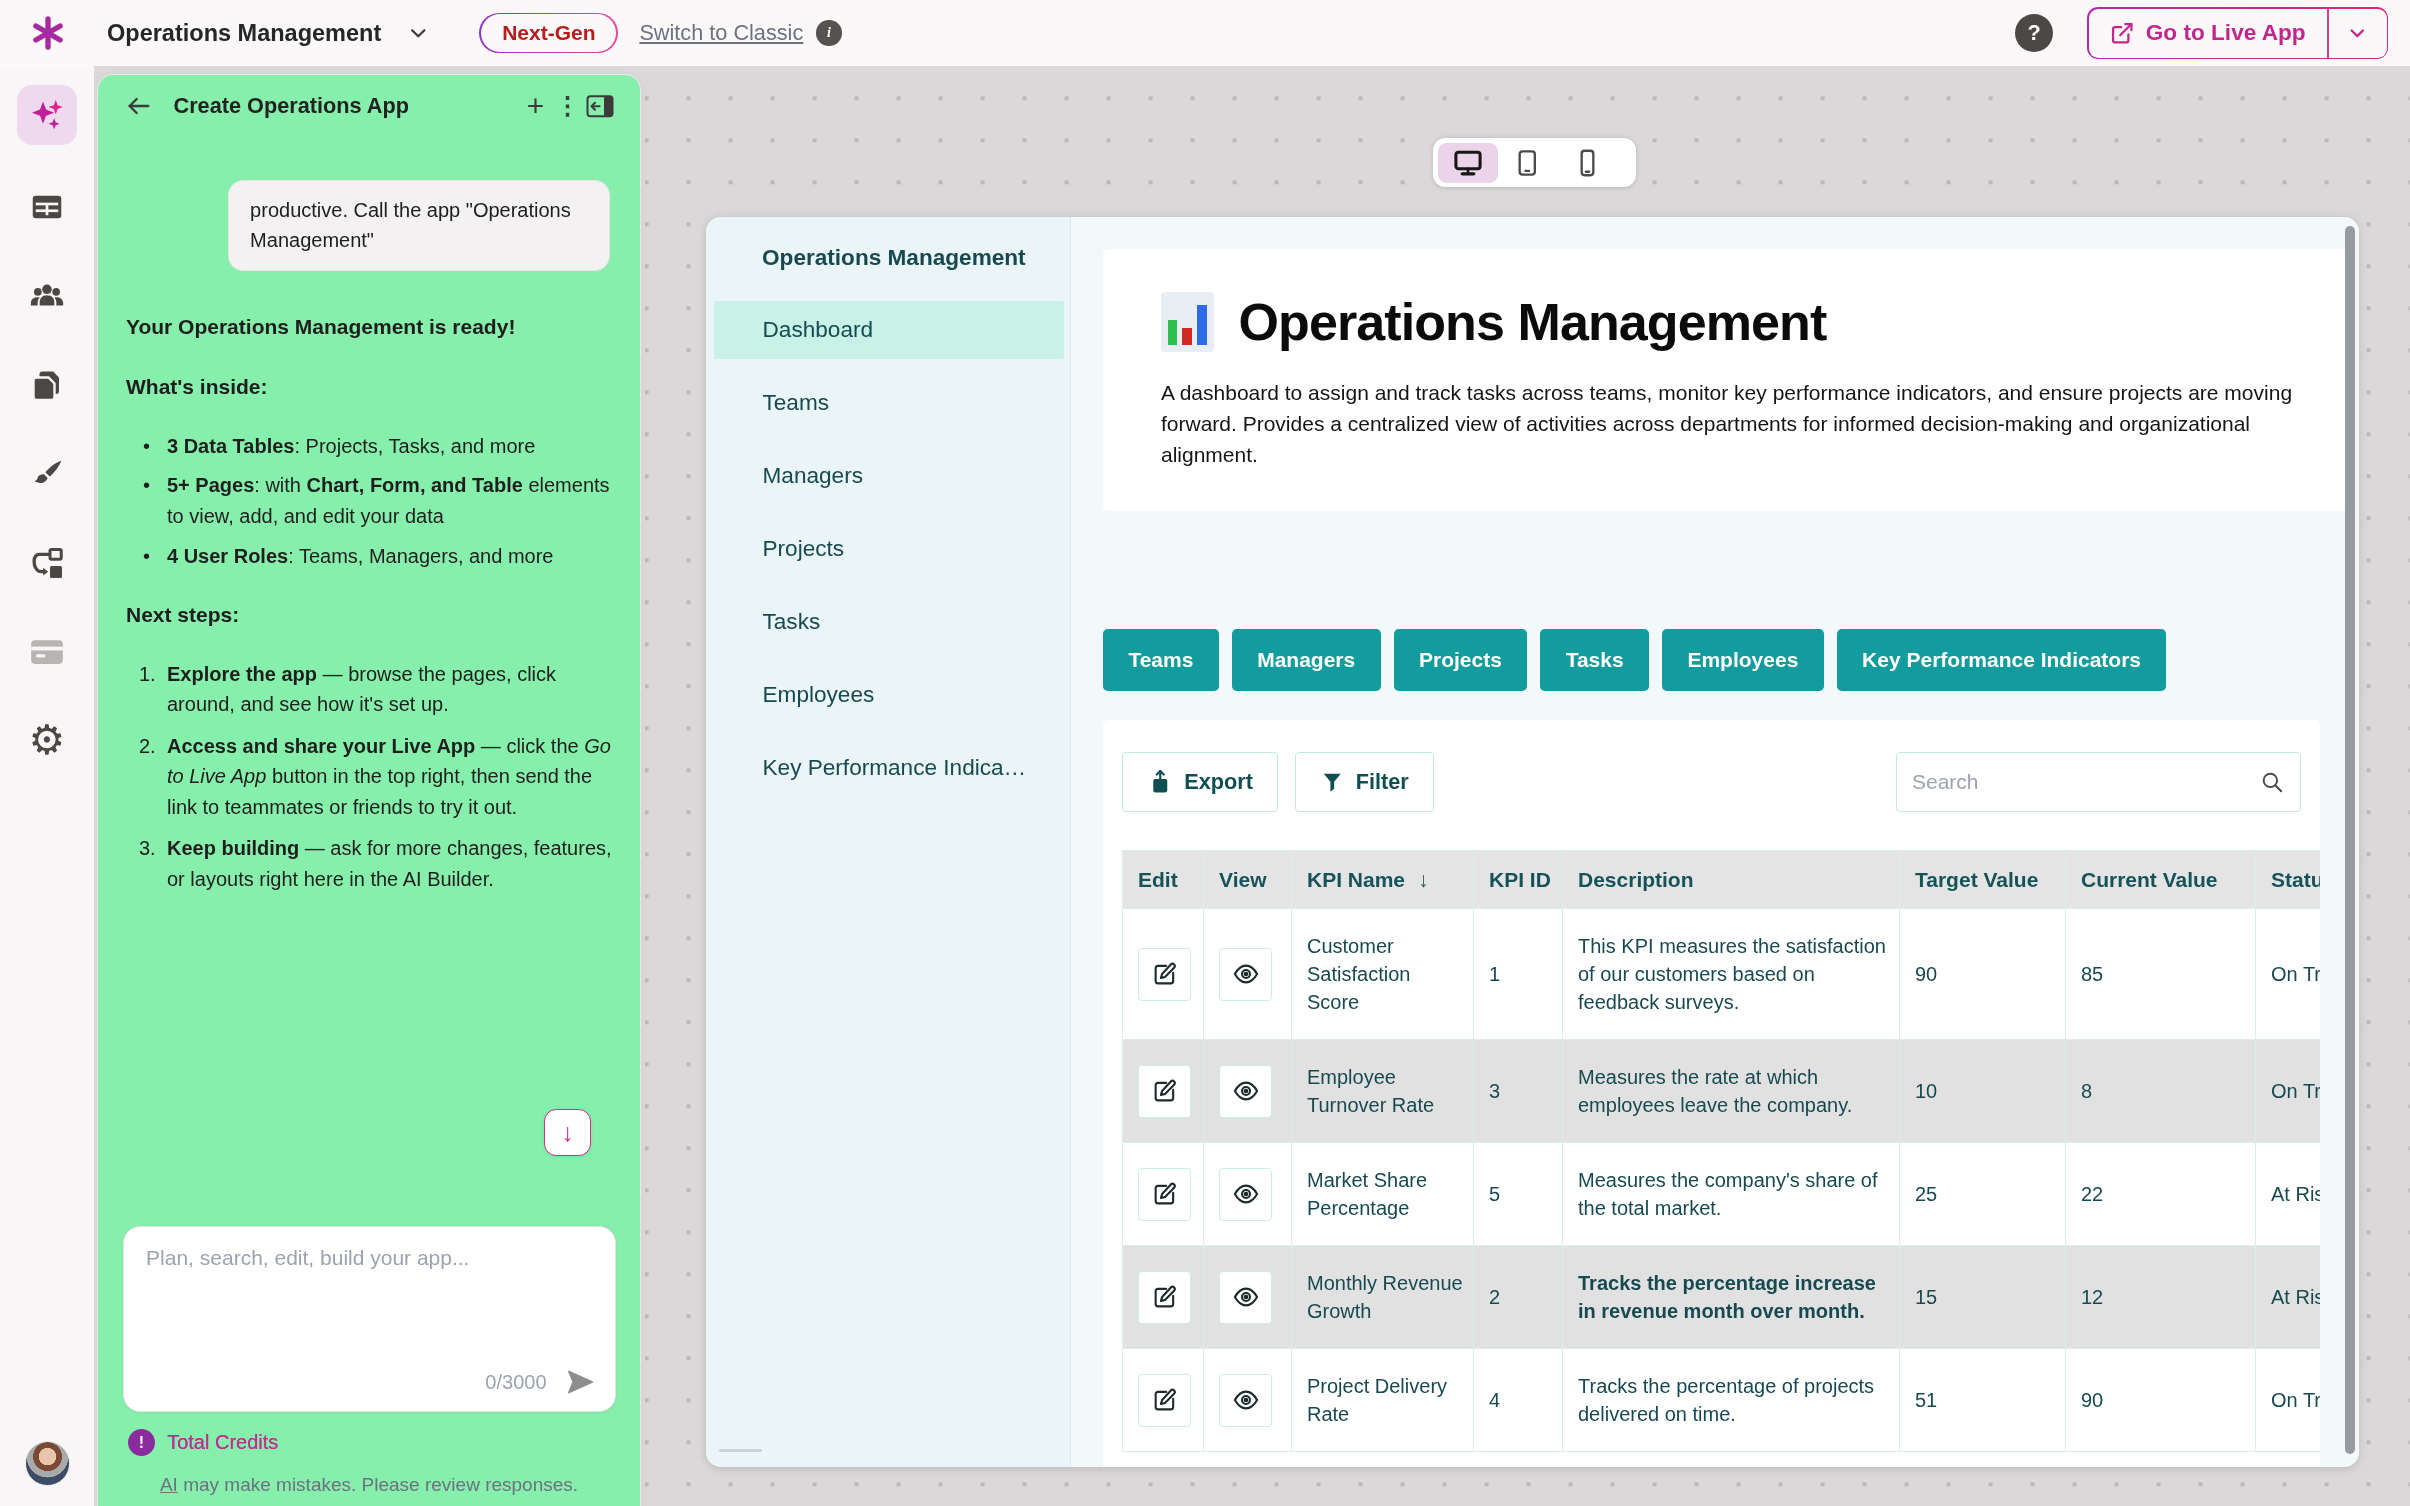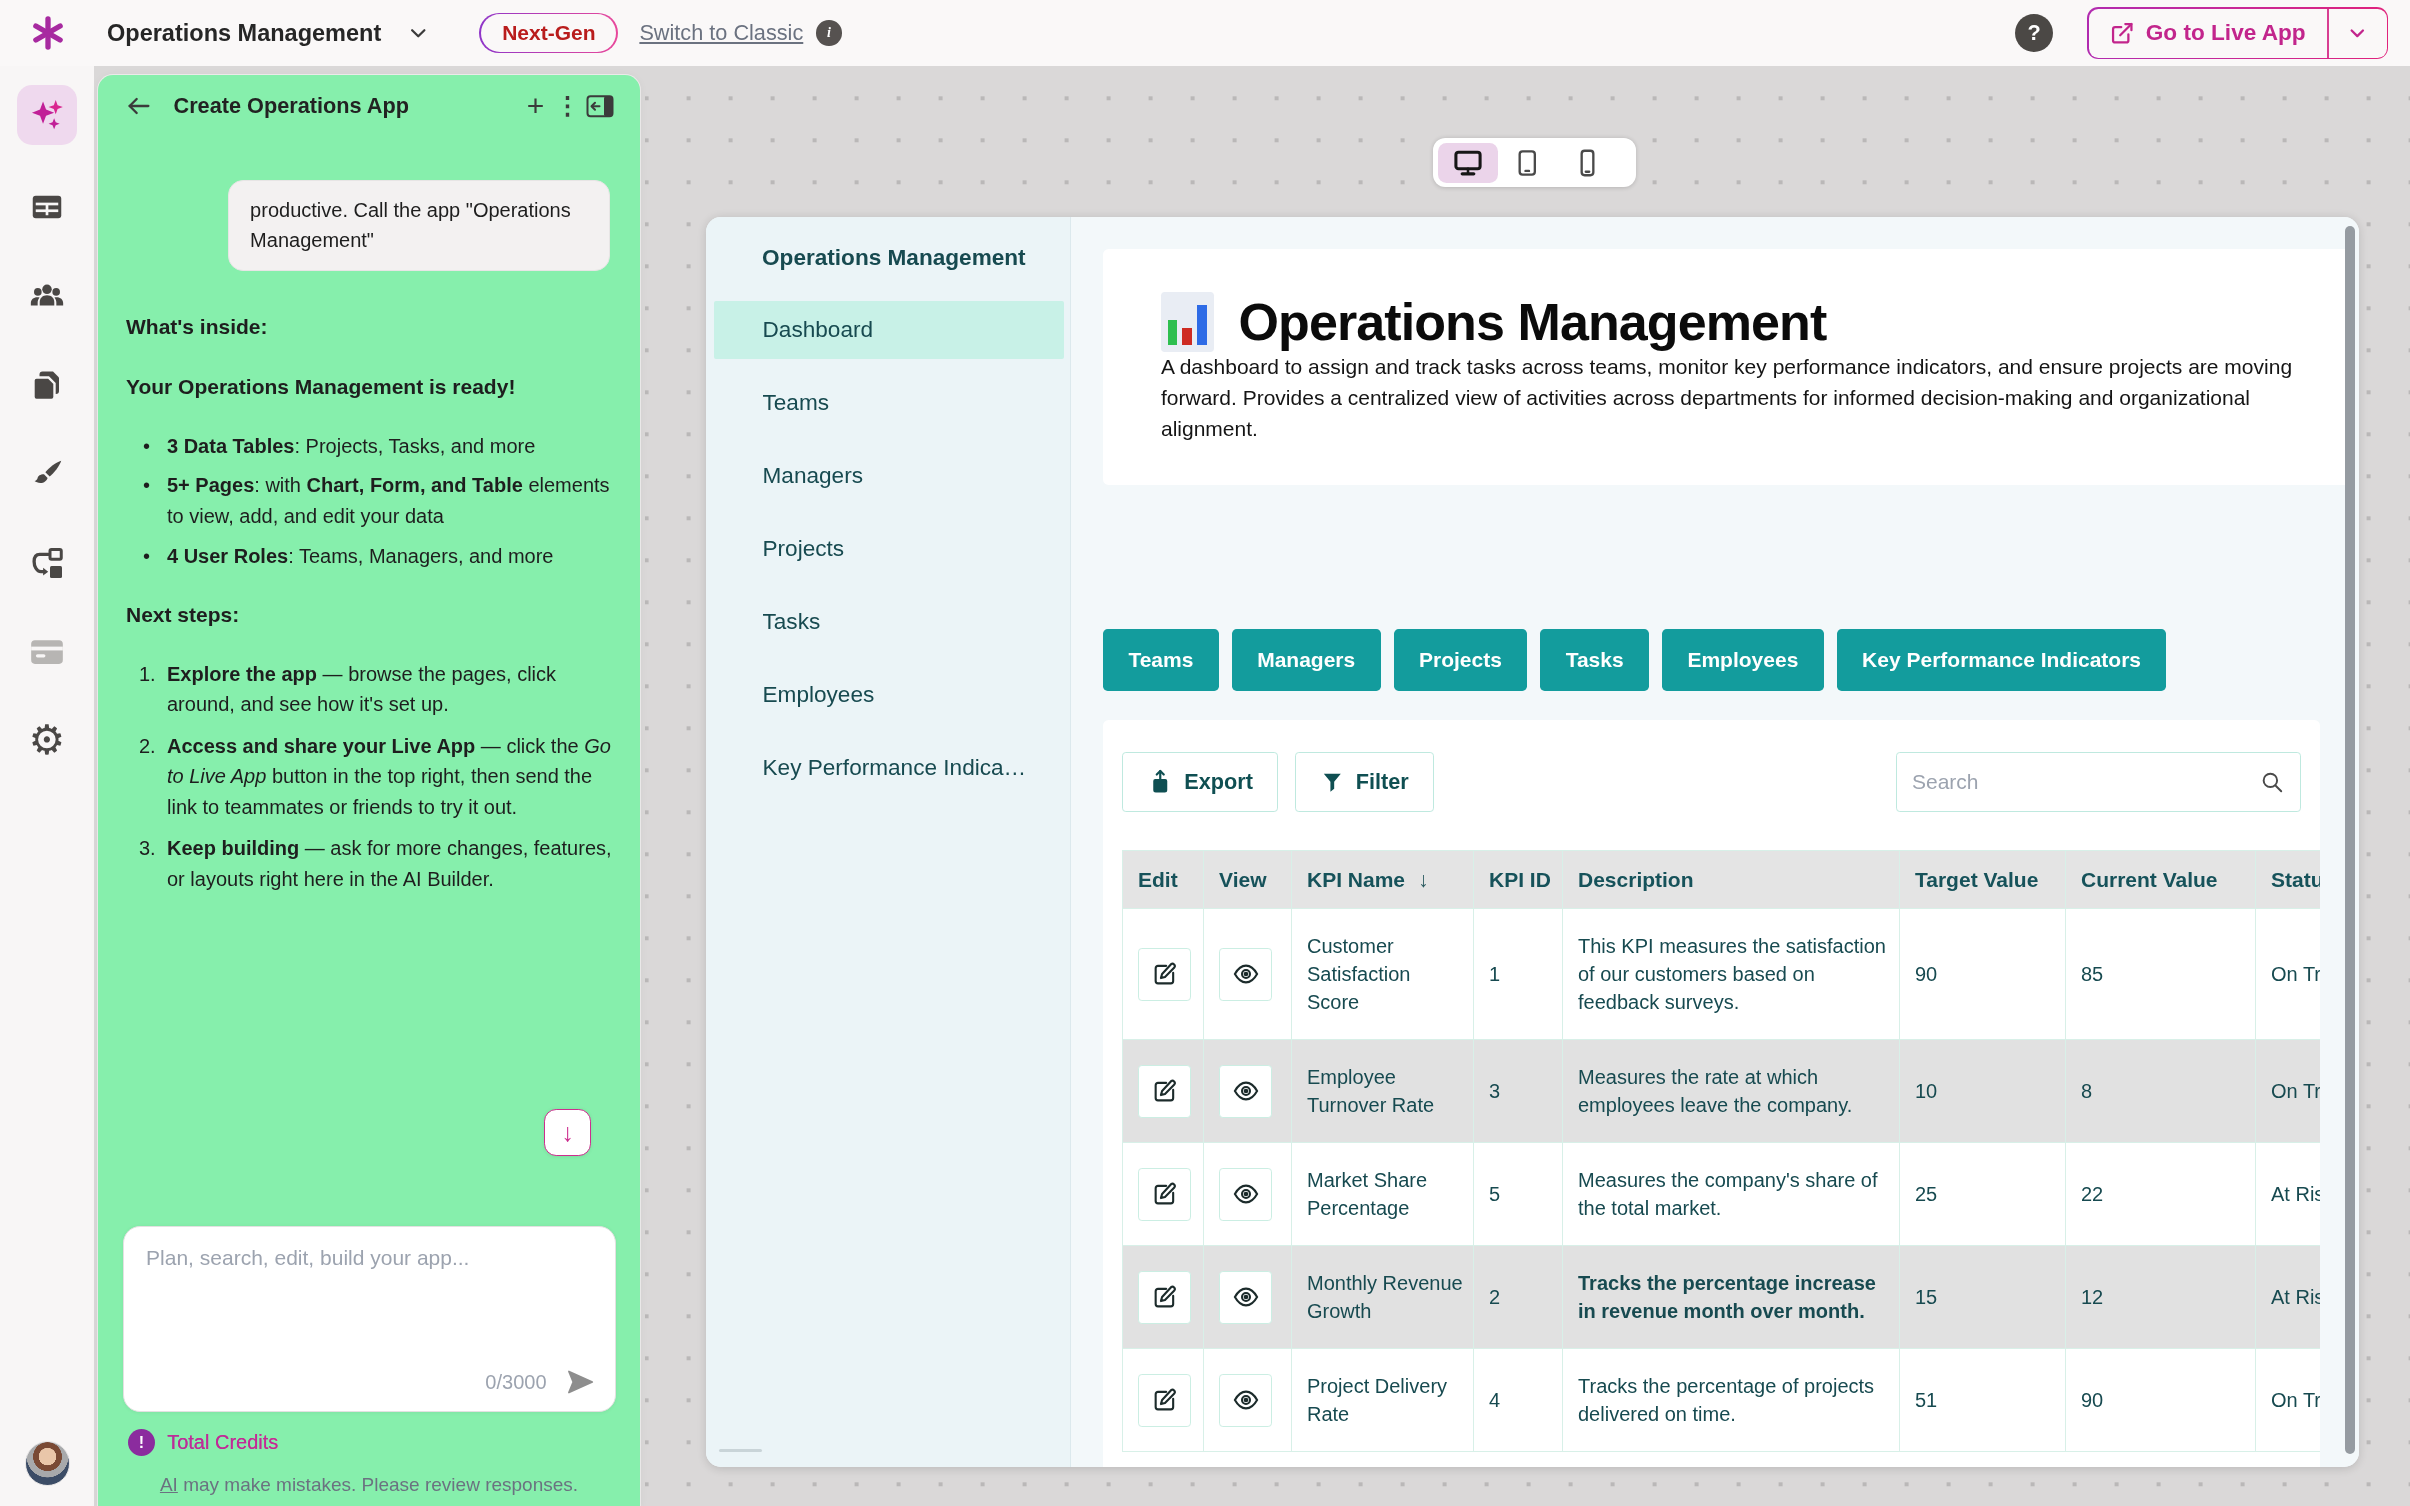--- a/index.html
+++ b/index.html
@@ -84,21 +84,21 @@
 
   .pcontent { flex:1; position:relative; background:#F3F8FA; }
 
   .hero { position:absolute; left:32px; top:32px; width:1249px; background:#fff; border-radius:5.6px; padding:43px 56px 40px 58px; }
   .hero-row { display:flex; align-items:center; gap:24.5px; }
   .chart-ico { width:53px; height:60px; background:#E9EDF4; border-radius:3.8px; display:flex; align-items:flex-end; gap:4.7px; padding:6.6px; flex:none; }
   .bar-g { width:11.3px; height:25.4px; background:#2EBF4F; }
   .bar-r { width:11.3px; height:17px; background:#CE2B22; }
   .bar-b { width:12.2px; height:40px; background:#2E6BE6; }
   .hero-title { font-size:52px; font-weight:800; letter-spacing:-0.9px; color:#0B0B0B; }
-  .hero-desc { font-size:21px; line-height:1.47; color:#151515; max-width:1147px; }
+  .hero-desc { margin-top:26px; font-size:21px; line-height:1.47; color:#151515; max-width:1147px; }
 
   .qbtns { position:absolute; left:32px; top:412px; display:flex; gap:13px; }
   .qbtn { height:62px; padding:0 25.4px; background:#139C9D; color:#fff; font-size:21px; font-weight:700; display:flex; align-items:center; border-radius:4.7px; cursor:pointer; white-space:nowrap; }
 
   .tablecard { position:absolute; left:32px; top:503px; width:1217px; height:847px; background:#fff; border-radius:5.6px; padding:19px; overflow:hidden; }
   .toolbar { display:flex; align-items:center; margin-top:13px; }
   .tbtn { height:60px; display:flex; align-items:center; gap:12.2px; padding:0 24.5px; background:#fff; border:0.9px solid #BFE9DF; border-radius:3.8px; color:#0F4F52; font-size:21.7px; font-weight:700; cursor:pointer; margin-right:17px; }
   .searchbox { margin-left:auto; width:405px; height:60px; border:0.9px solid #BFE9DF; border-radius:3.8px; display:flex; align-items:center; padding:0 15px; background:#fff; }
   .searchbox input { flex:1; border:none; outline:none; font-family:"Liberation Sans",sans-serif; font-size:21px; color:#7f1d1d; background:transparent; }
   .searchbox input::placeholder { color:#9CA3AF; }
@@ -252,22 +252,22 @@
         <rect x="18" y="2" width="8.5" height="20" rx="2" fill="#3B3B3B"></rect>
         <line x1="13.5" y1="12" x2="6" y2="12" stroke="#3B3B3B" stroke-width="2" stroke-linecap="round"></line>
         <polyline points="9 8.5 5.5 12 9 15.5" stroke="#3B3B3B" stroke-width="2" fill="none" stroke-linecap="round" stroke-linejoin="round"></polyline>
       </svg>
     </div>
   </div>
 
   <div class="chat-body">
     <div class="bubble">productive. Call the app "Operations Management"</div>
 
+    <div class="h-bold">Your Operations Management is ready!</div>
     <div class="h-bold">What's inside:</div>
-    <div class="h-bold">Your Operations Management is ready!</div>
 
     <div class="blist">
       <div class="bitem">
         <span class="bmark">•</span>
         <span class="btext"><b>3 Data Tables</b><span>: Projects, Tasks, and more</span></span>
       </div>
       <div class="bitem">
         <span class="bmark">•</span>
         <span class="btext"><b>5+ Pages</b><span>: with </span><b>Chart, Form, and Table</b><span> elements to view, add, and edit your data</span></span>
       </div>

